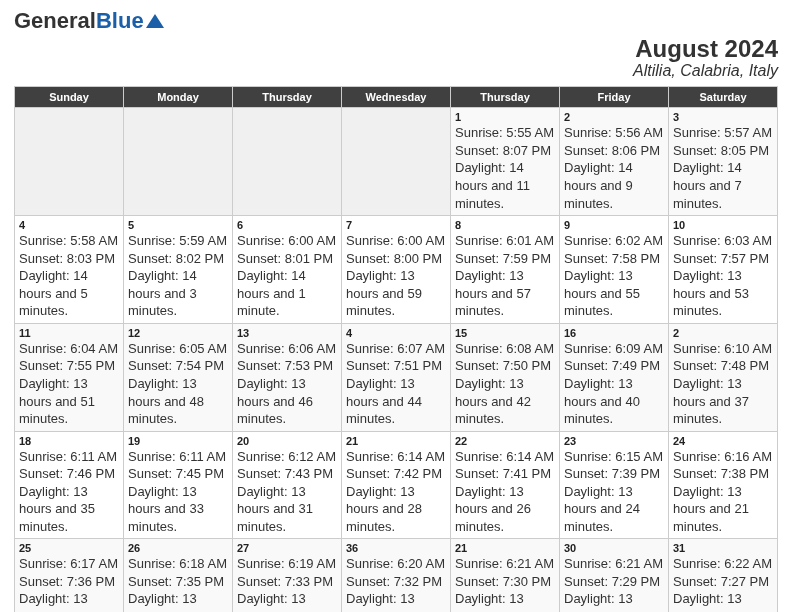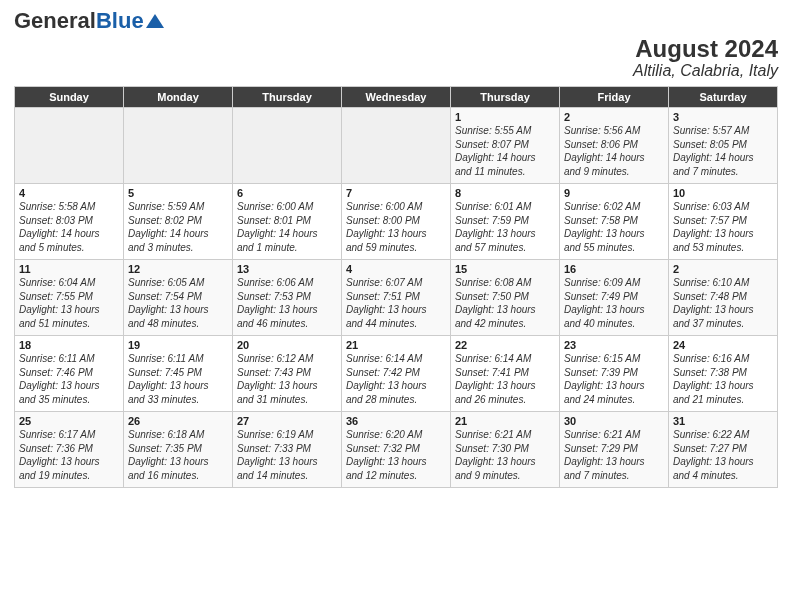--- a/index.html
+++ b/index.html
@@ -91,24 +91,23 @@
       background: #f0f0f0;
     }
     .day-num {
       font-size: 11px;
       font-weight: bold;
       color: #222;
       display: block;
       margin-bottom: 1px;
     }
     .day-detail {
-      font-size: 10px;
+      font-size: 13px;
       color: #333;
       line-height: 1.35;
-      font-style: italic;
     }
   </style>
 </head>
 <body>
 
 <div class="page">
   <div class="header">
     <div class="logo">
       <div class="logo-top-row">
         <span class="logo-text">

